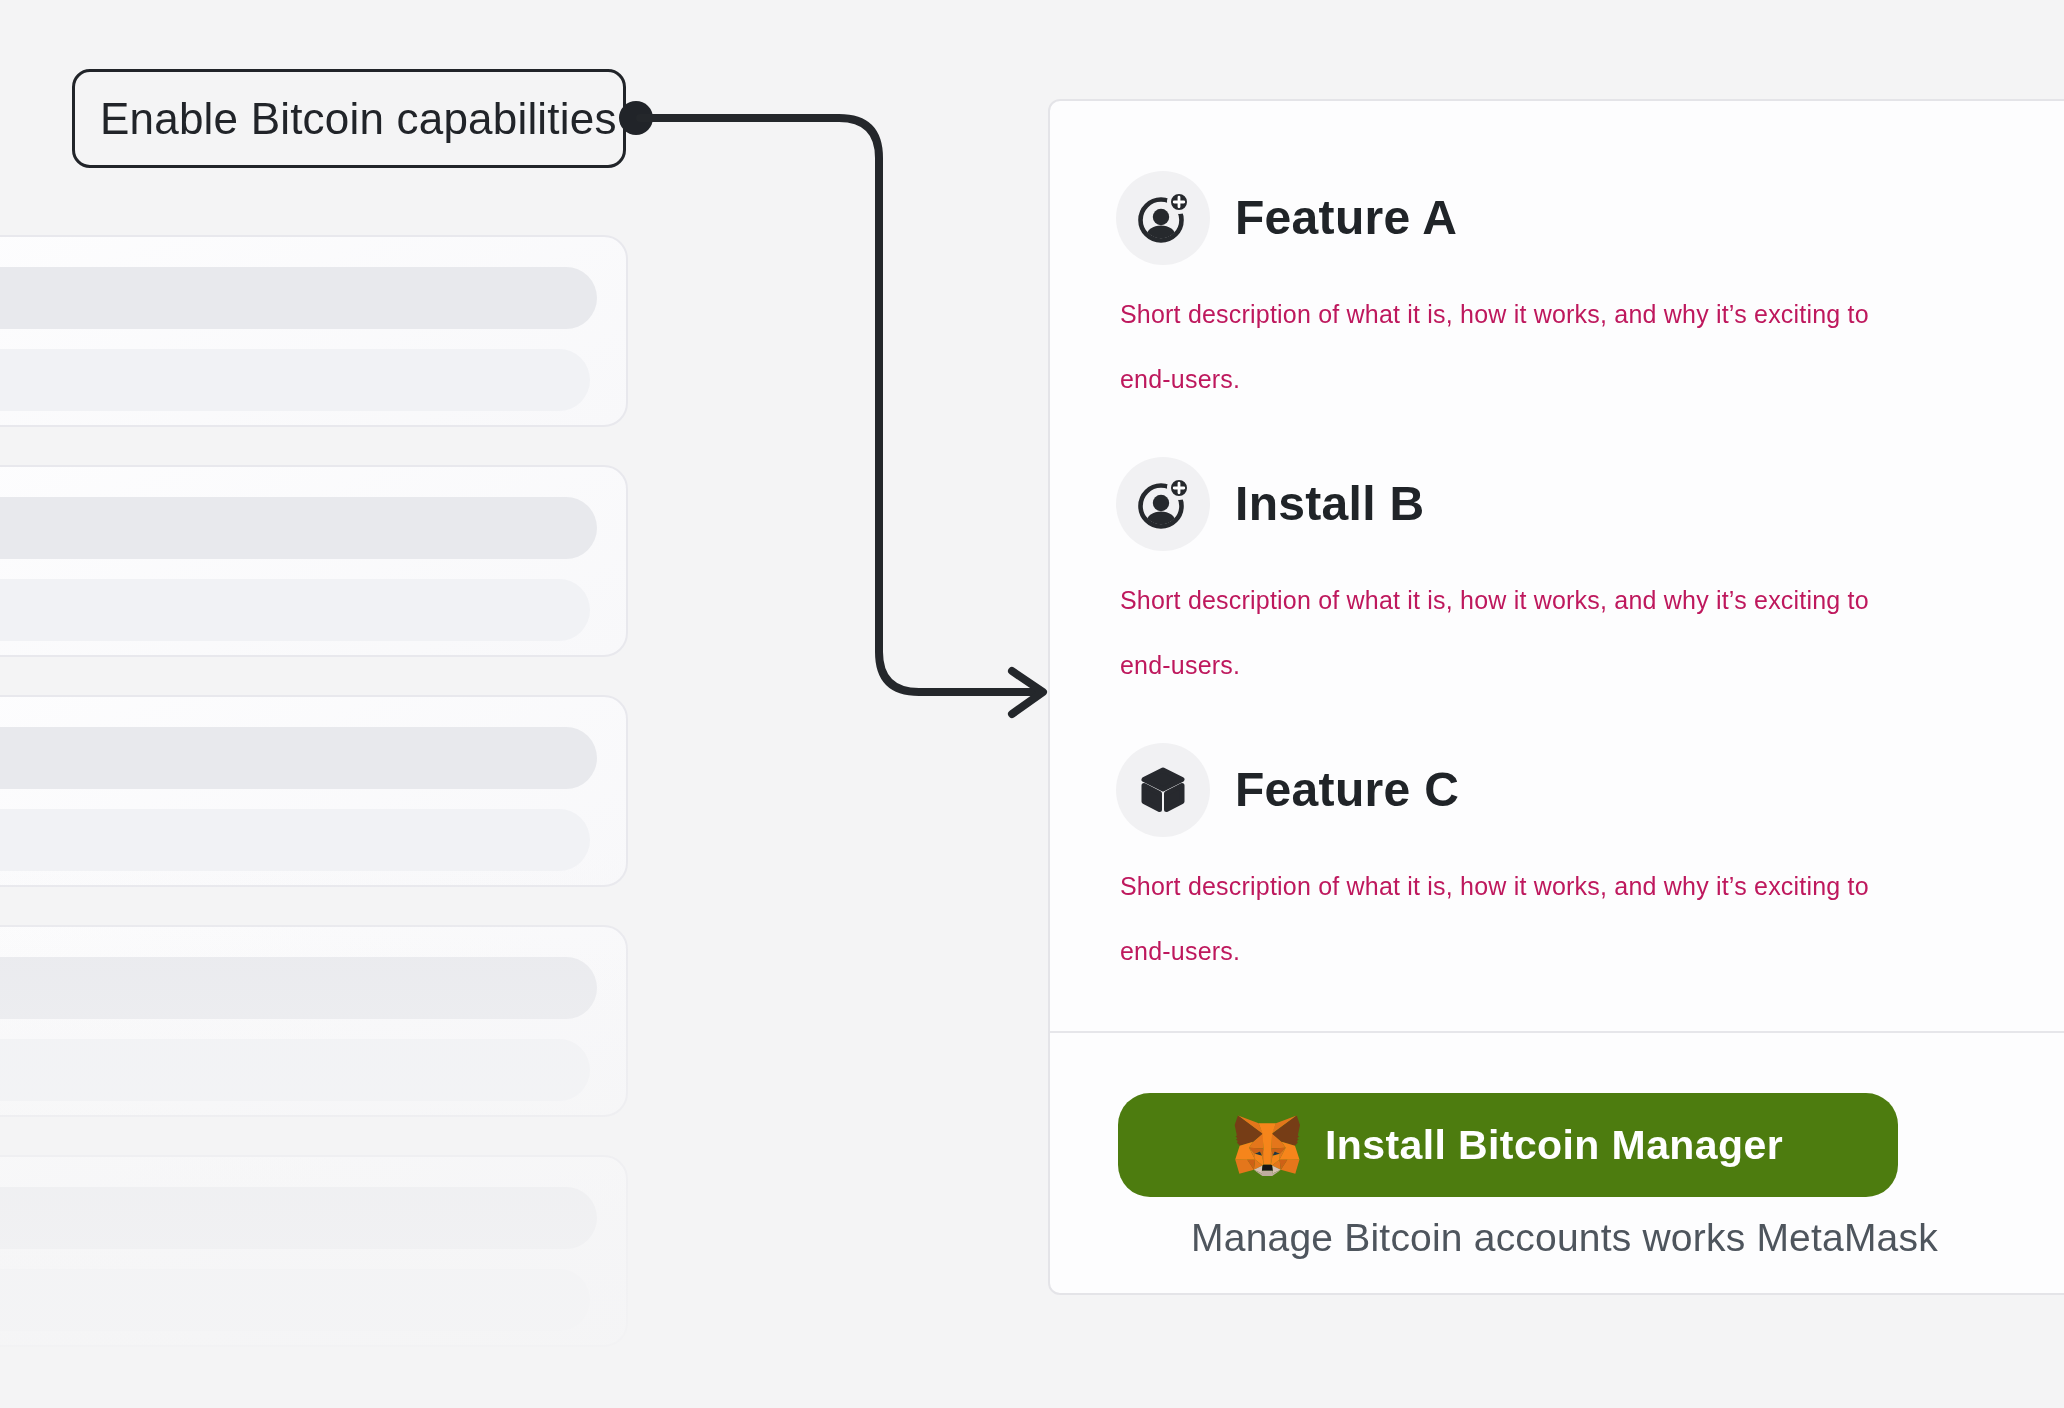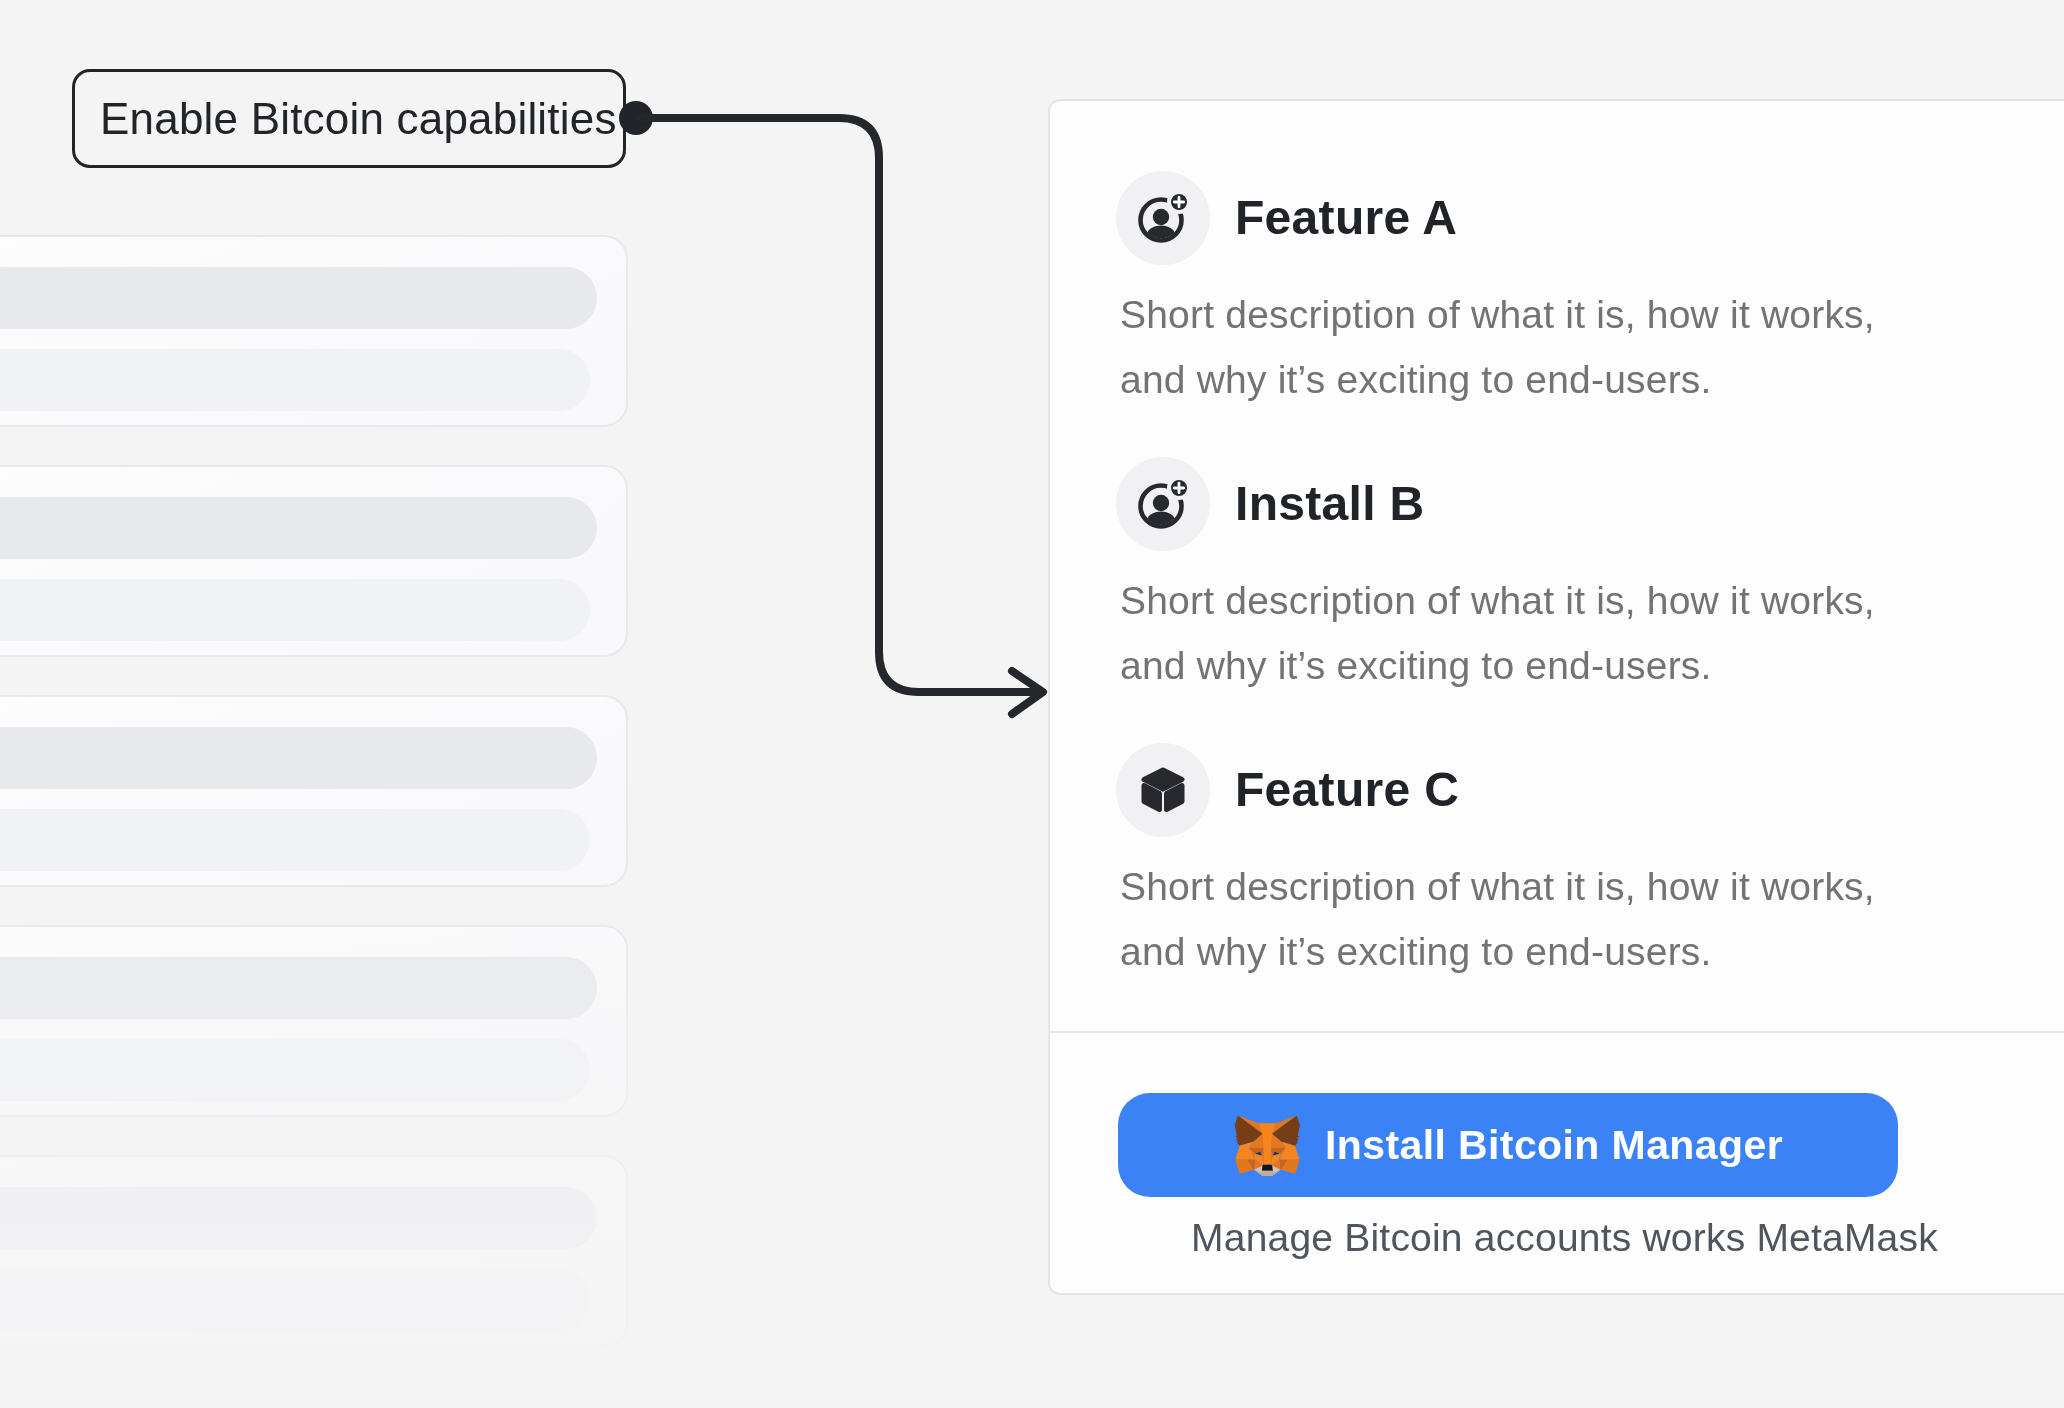--- a/index.html
+++ b/index.html
@@ -43,28 +43,28 @@
     position:absolute;left:66px;width:94px;height:94px;border-radius:50%;
     background:#f1f1f3;display:flex;align-items:center;justify-content:center;
   }
   .ic-a{top:70px}.ic-b{top:356px}.ic-c{top:642px}
   .feature-title{
     position:absolute;left:185px;font-size:48px;line-height:58px;font-weight:700;color:#202428;
     letter-spacing:.3px;white-space:nowrap;
   }
   .ft-a{top:88px}.ft-b{top:374px}.ft-c{top:660px}
   .feature-desc{
-    position:absolute;left:70px;width:792px;font-size:39px;line-height:65px;color:#737373;
+    position:absolute;left:70px;width:792px;font-size:25px;line-height:65px;color:#be185d;
     letter-spacing:.2px;
   }
   .fd-a{top:181px}.fd-b{top:467px}.fd-c{top:753px}
   .panel-divider{position:absolute;left:0;top:930px;width:100%;height:2px;background:#e6e6ea;}
   .install-button{
     position:absolute;left:68px;top:992px;width:780px;height:104px;border-radius:32px;
-    background:#3b82f6;border:none;display:flex;align-items:center;justify-content:center;gap:24px;
+    background:#4d7c0f;border:none;display:flex;align-items:center;justify-content:center;gap:24px;
     cursor:pointer;
   }
   .install-label{font-size:41px;font-weight:700;color:#ffffff;letter-spacing:.4px;white-space:nowrap;}
   .panel-caption{
     position:absolute;left:0;top:1115px;width:100%;text-align:center;
     font-size:39px;color:#4e555d;letter-spacing:.2px;
   }
   .fox-svg{width:68px;height:63px;display:block;}
 </style>
 </head>

